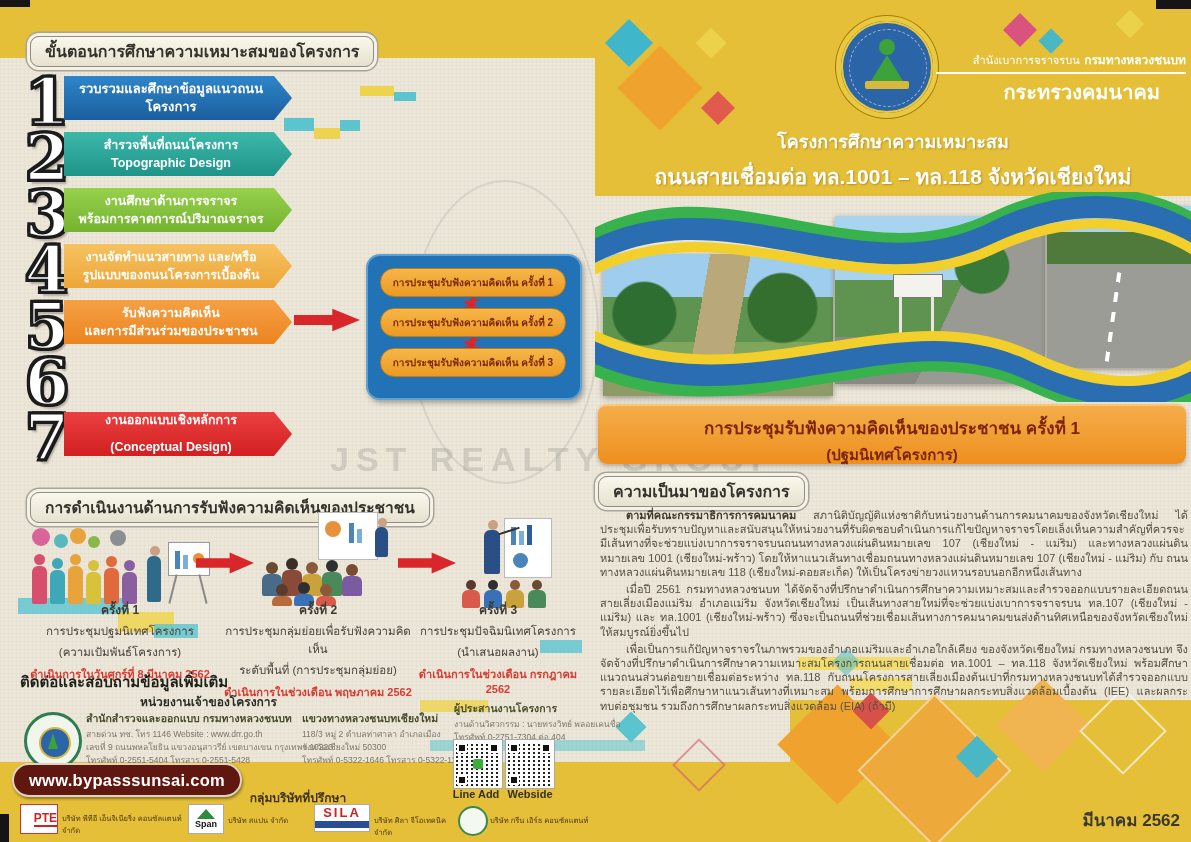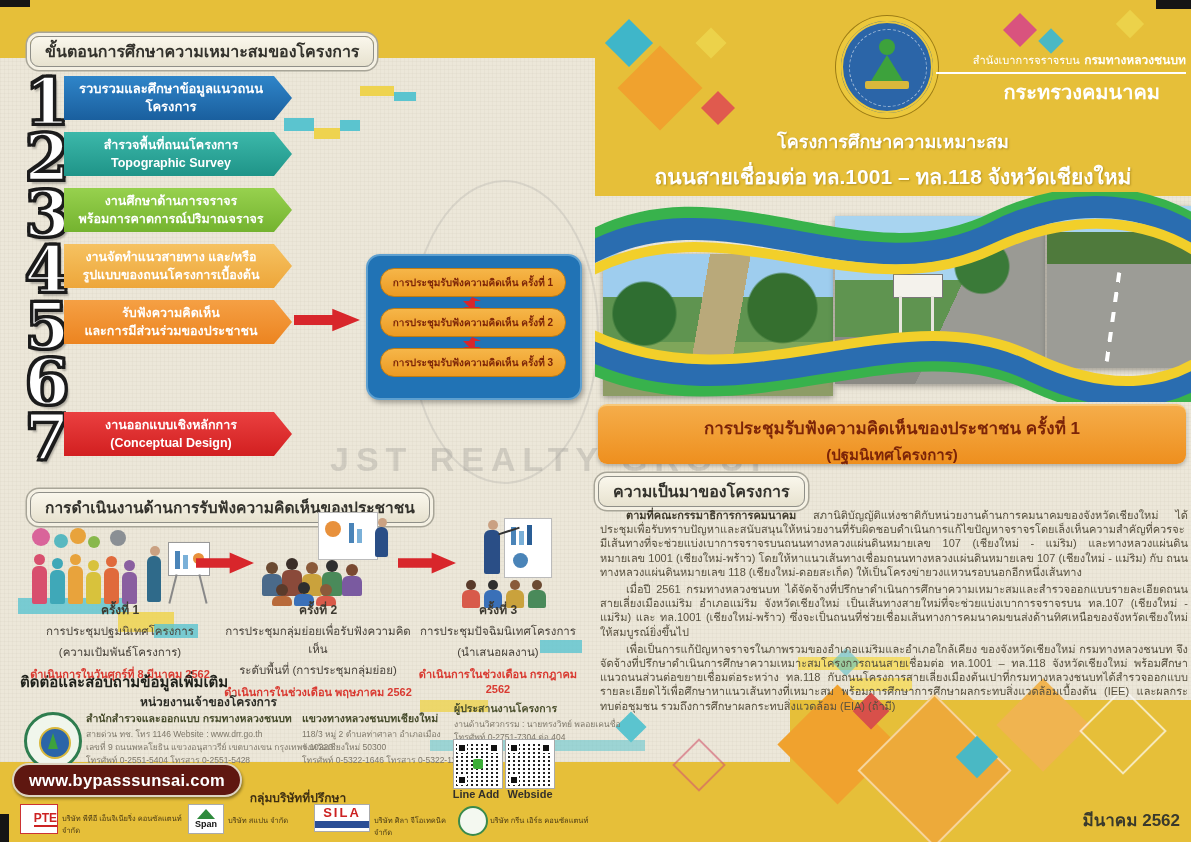--- a/index.html
+++ b/index.html
@@ -86,40 +86,40 @@
 
   <div class="abs badge" style="left:30px;top:36px;font-size:16px;">ขั้นตอนการศึกษาความเหมาะสมของโครงการ</div>
 
   <div class="abs step-num" style="left:22px;top:70px;">1</div>
   <div class="abs step-banner" style="left:64px;top:76px;width:228px;height:44px;background:linear-gradient(#2f85c9,#1a5f9e);font-size:13px;">
     <span>รวบรวมและศึกษาข้อมูลแนวถนนโครงการ</span>
   </div>
   <div class="abs step-num" style="left:22px;top:126px;">2</div>
   <div class="abs step-banner" style="left:64px;top:132px;width:228px;height:44px;background:linear-gradient(#3cb8aa,#1f9488);">
     <span>สำรวจพื้นที่ถนนโครงการ</span>
-    <span>Topographic Survey</span>
+    <span>Topographic Design</span>
   </div>
   <div class="abs step-num" style="left:22px;top:182px;">3</div>
   <div class="abs step-banner" style="left:64px;top:188px;width:228px;height:44px;background:linear-gradient(#97d14e,#74b32f);">
     <span>งานศึกษาด้านการจราจร</span>
     <span>พร้อมการคาดการณ์ปริมาณจราจร</span>
   </div>
   <div class="abs step-num" style="left:22px;top:238px;">4</div>
   <div class="abs step-banner" style="left:64px;top:244px;width:228px;height:44px;background:linear-gradient(#f6c261,#eda63a);">
     <span>งานจัดทำแนวสายทาง และ/หรือ</span>
     <span>รูปแบบของถนนโครงการเบื้องต้น</span>
   </div>
   <div class="abs step-num" style="left:22px;top:294px;">5</div>
   <div class="abs step-banner" style="left:64px;top:300px;width:228px;height:44px;background:linear-gradient(#f5a044,#ec8420);">
     <span>รับฟังความคิดเห็น</span>
     <span>และการมีส่วนร่วมของประชาชน</span>
   </div>
   <div class="abs step-num" style="left:22px;top:350px;">6</div>
   <div class="abs step-num" style="left:22px;top:406px;">7</div>
-  <div class="abs step-banner" style="left:64px;top:412px;width:228px;height:44px;background:linear-gradient(#ea4040,#d21f20);">
+  <div class="abs step-banner" style="left:64px;top:412px;width:228px;height:44px;background:linear-gradient(#ea4040,#d21f20);justify-content:space-between;">
     <span>งานออกแบบเชิงหลักการ</span>
     <span>(Conceptual Design)</span>
   </div>
 
   <div class="abs arrow-right" style="left:294px;top:306px;width:66px;height:28px;"></div>
 
   <div class="abs" style="left:366px;top:254px;width:212px;height:142px;background:#2173b5;border:2px solid #5ea0d0;border-radius:14px;box-shadow:2px 3px 5px rgba(0,0,0,.3);"></div>
   <div class="abs pill" style="left:380px;top:268px;width:184px;height:27px;">การประชุมรับฟังความคิดเห็น ครั้งที่ 1</div>
   <div class="abs arrow-vert" style="left:463px;top:297px;width:18px;height:14px;"></div>
   <div class="abs pill" style="left:380px;top:308px;width:184px;height:27px;">การประชุมรับฟังความคิดเห็น ครั้งที่ 2</div>

